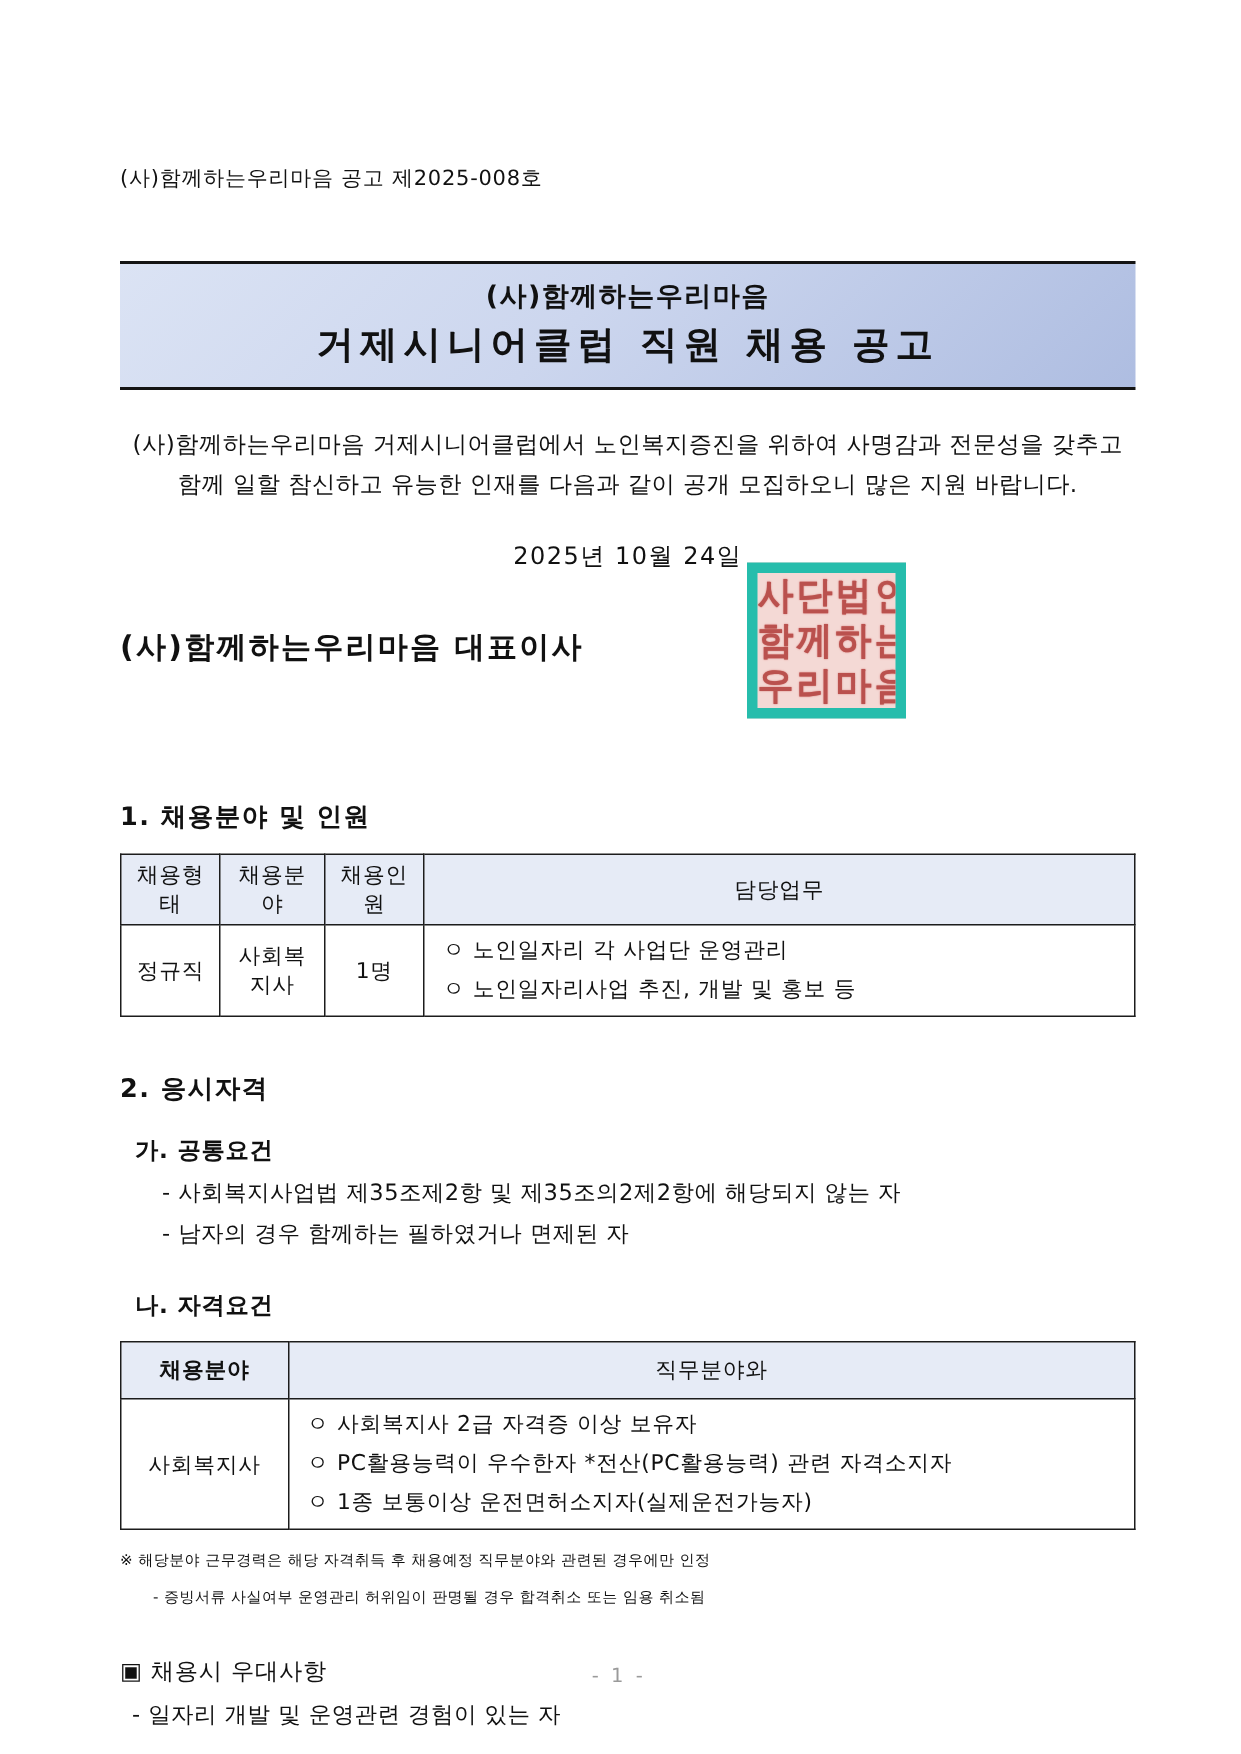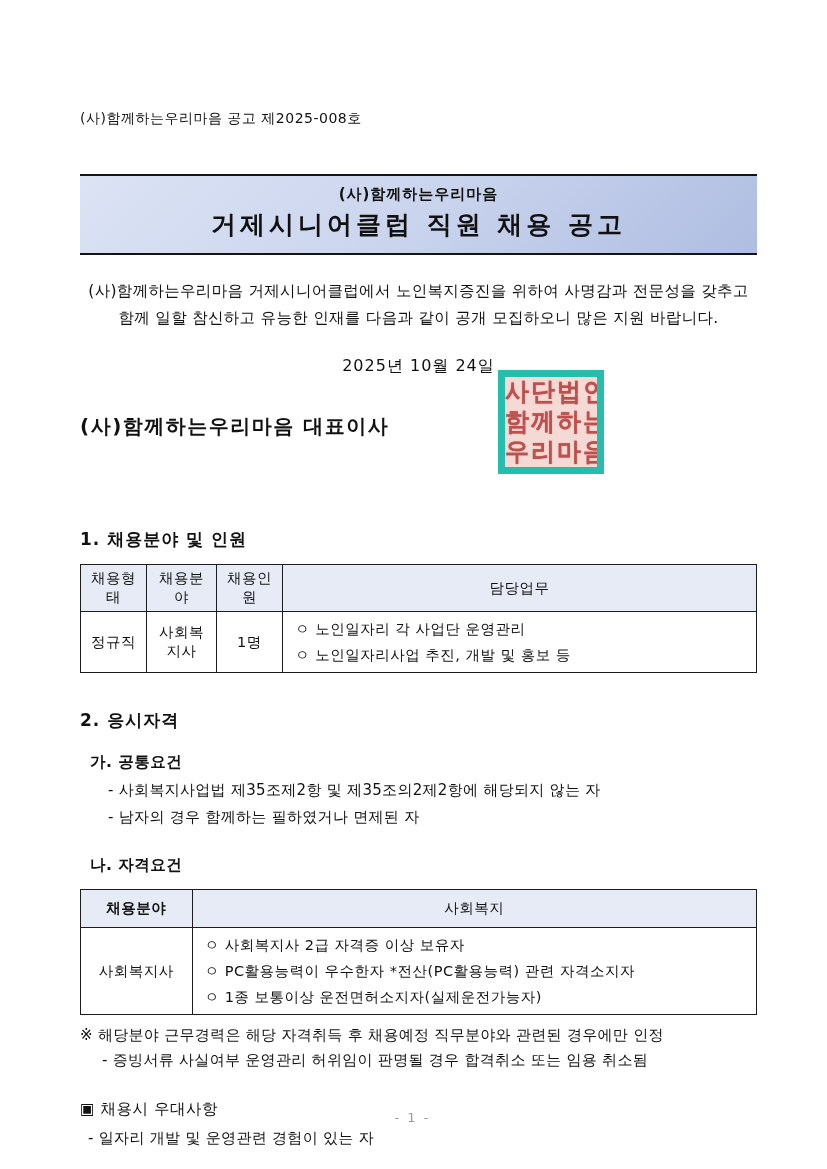--- a/index.html
+++ b/index.html
@@ -22,21 +22,21 @@
   }
   .banner{
     margin-top:46px;
     border-top:2px solid #141414;
     border-bottom:2px solid #141414;
     background:linear-gradient(135deg,#dbe3f4 0%,#ccd6ee 45%,#aebde1 100%);
     text-align:center;
     padding:9px 0 12px 0;
   }
   .banner .org{
-    font-size:15px;font-weight:bold;letter-spacing:1px;margin-bottom:4px;
+    font-size:18px;font-weight:bold;letter-spacing:1px;margin-bottom:4px;
   }
   .banner .title{
     font-family:"DejaVu Serif","Liberation Serif",serif;
     font-size:25px;font-weight:bold;letter-spacing:4px;
   }
   .intro{
     margin-top:23px;
     text-align:center;
     font-size:15.5px;
     line-height:27px;
@@ -124,21 +124,21 @@
   }
   .dash-list{
     margin-top:4px;
     margin-left:28px;
     font-size:15px;
     line-height:27px;
     letter-spacing:0.3px;
   }
   .notes{
     margin-top:8px;
-    font-size:15px;
+    font-size:10px;
     line-height:25px;
     letter-spacing:0.3px;
   }
   .notes .note-sub{margin-left:22px;}
   .preferred{
     margin-top:26px;
   }
   .preferred .pref-heading{
     font-size:15.5px;
     letter-spacing:0.5px;
@@ -229,21 +229,21 @@
     <div class="sub-heading" style="margin-top:24px;">나. 자격요건</div>
 
     <table class="tbl" id="table2">
       <colgroup>
         <col style="width:16.5%">
           <col style="width:83.5%">
       </colgroup>
       <thead>
         <tr>
           <th class="col-field">채용분야</th>
-          <th>사회복지</th>
+          <th>직무분야와</th>
         </tr>
       </thead>
       <tbody>
         <tr>
           <td>사회복지사</td>
           <td class="left">
             <div class="qual-line">ㅇ 사회복지사 2급 자격증 이상 보유자</div>
             <div class="qual-line">ㅇ PC활용능력이 우수한자 *전산(PC활용능력) 관련 자격소지자</div>
             <div class="qual-line">ㅇ 1종 보통이상 운전면허소지자(실제운전가능자)</div>
           </td>

